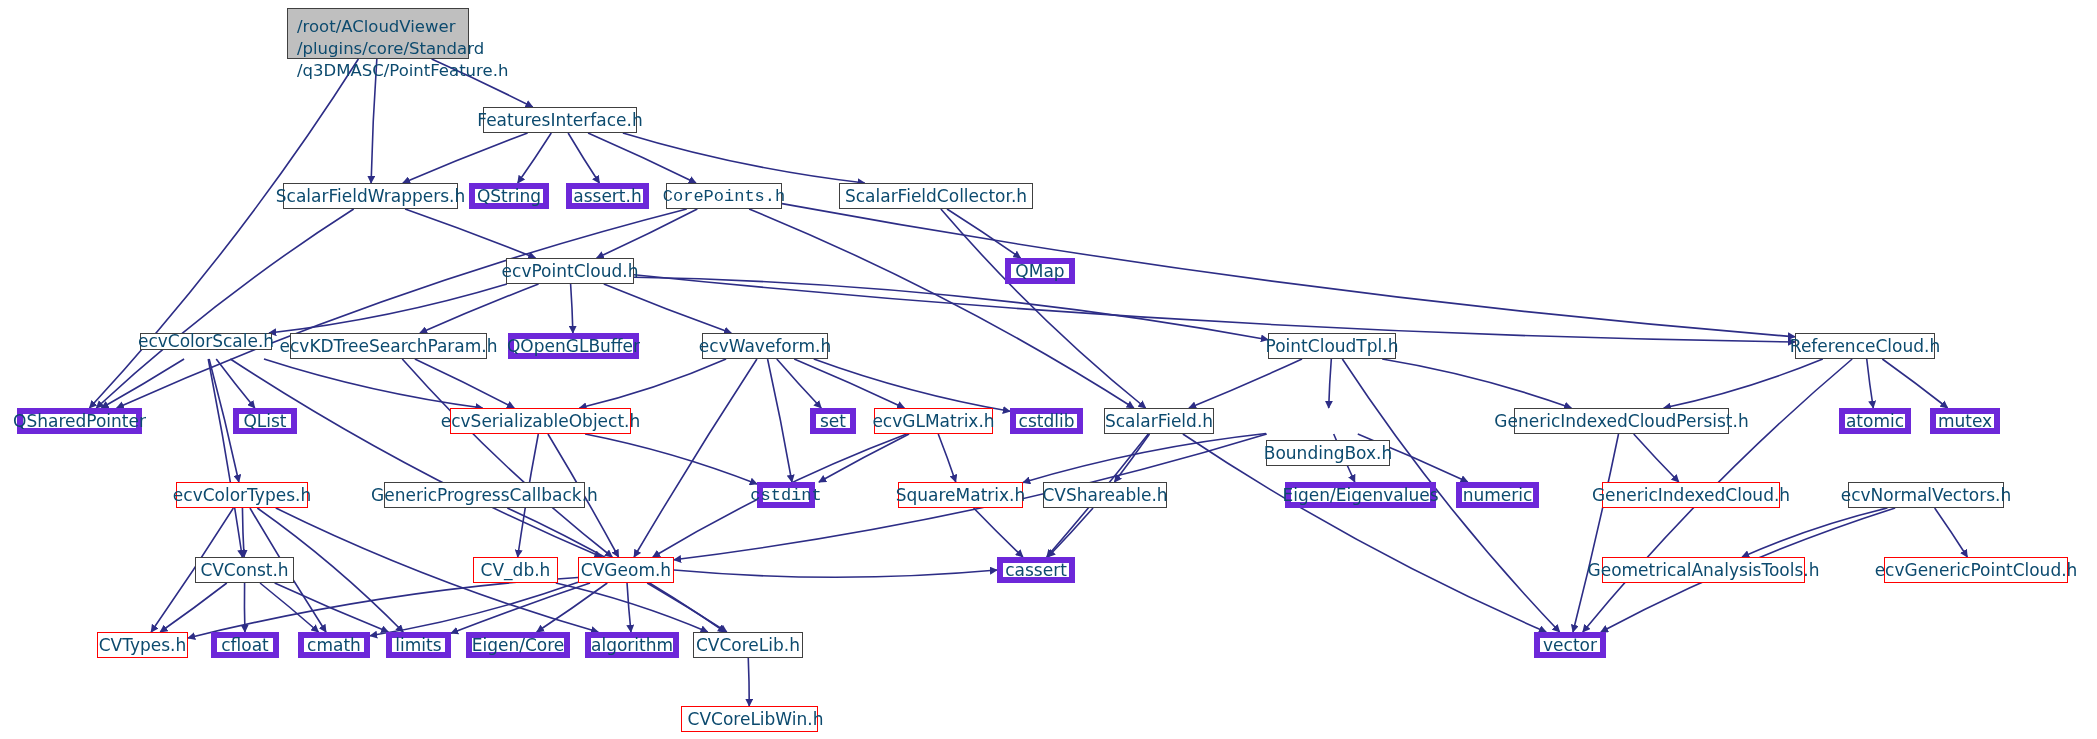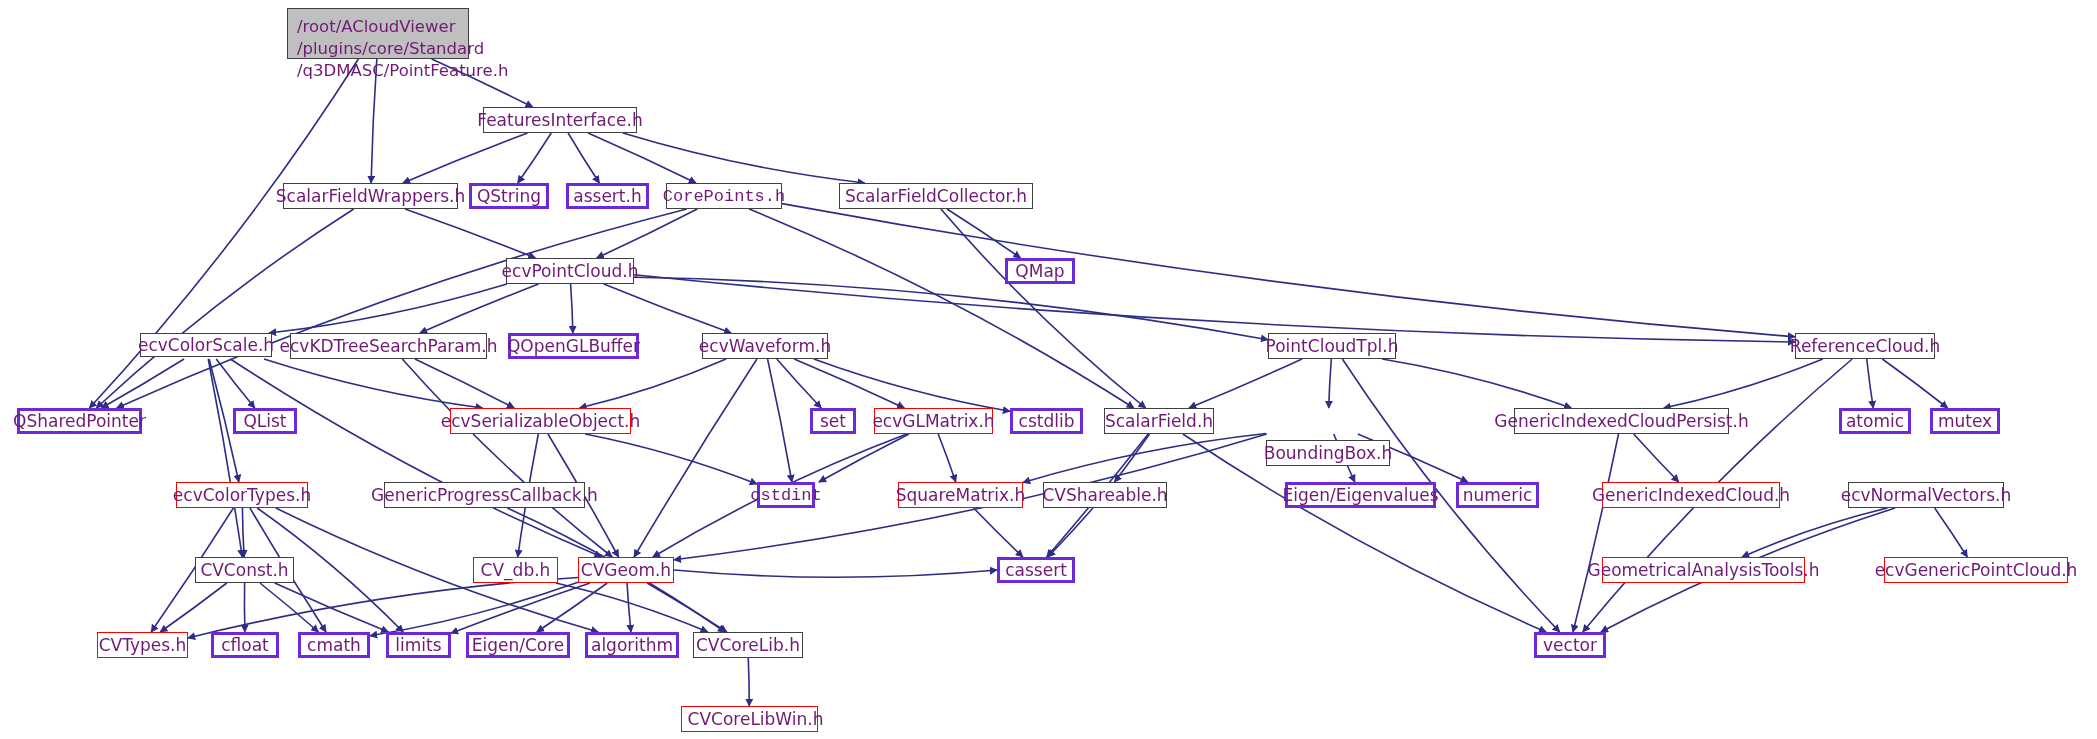--- a/index.html
+++ b/index.html
@@ -1,22 +1,22 @@
 <!DOCTYPE html>
 <html><head>
 <meta charset="utf-8">
 <style>
   html,body{margin:0;padding:0;background:#ffffff;}
   body{font-family:"DejaVu Sans","Liberation Sans",sans-serif;}
   #graph{position:relative;width:2097px;height:739px;overflow:hidden;background:#fff;}
   #edges{position:absolute;left:0;top:0;width:2097px;height:739px;}
   .node{position:absolute;box-sizing:border-box;display:flex;align-items:center;
         justify-content:center;background:#ffffff;white-space:nowrap;
-        font-size:17px;color:#701a75;line-height:1;}
-  .node.grey{border:3px solid #6d28d9;}
+        font-size:17px;color:#0c4a6e;line-height:1;}
+  .node.grey{border:6px solid #6d28d9;}
   .node.dark{border:1px solid #404040;}
   .node.red{border:1px solid #ff0000;}
   .node.root{border:1px solid #404040;background:#bfbfbf;
              display:block;padding:7px 9px 0 9px;font-size:16.5px;line-height:1.32;
              text-align:left;justify-content:flex-start;}
   .node.root span{display:block;}
 </style>
 </head>
 <body>
 
@@ -136,21 +136,21 @@
       </div>
       <div class="node dark" style="left: 839px; top: 183px; width: 194px; height: 26px;">
         <span>ScalarFieldCollector.h</span>
       </div>
       <div class="node grey" style="left: 1005px; top: 258px; width: 70px; height: 26px;">
         <span>QMap</span>
       </div>
       <div class="node dark" style="left: 506px; top: 258px; width: 128px; height: 26px;">
         <span>ecvPointCloud.h</span>
       </div>
-      <div class="node dark" style="left: 140px; top: 333px; width: 132px; height: 24px;">
+      <div class="node dark" style="left: 140px; top: 333px; width: 132px; height: 17px;">
         <span>ecvColorScale.h</span>
       </div>
       <div class="node dark" style="left: 290px; top: 333px; width: 197px; height: 26px;">
         <span>ecvKDTreeSearchParam.h</span>
       </div>
       <div class="node grey" style="left: 508px; top: 333px; width: 131px; height: 26px;">
         <span>QOpenGLBuffer</span>
       </div>
       <div class="node dark" style="left: 702px; top: 333px; width: 126px; height: 26px;">
         <span>ecvWaveform.h</span>

